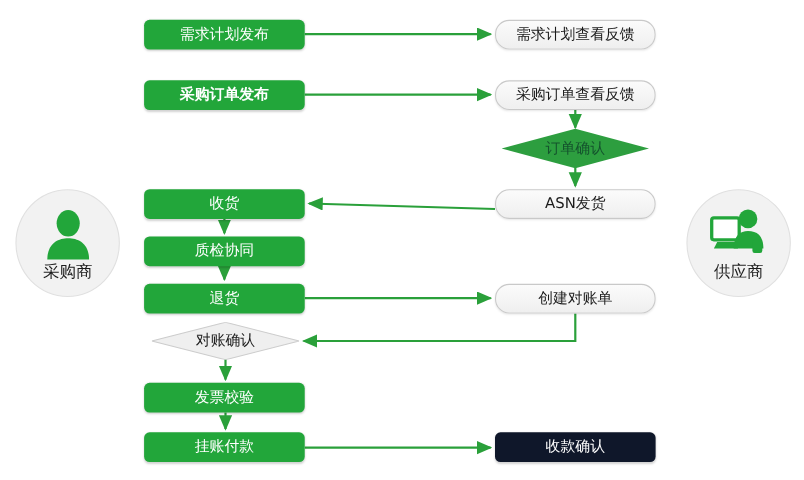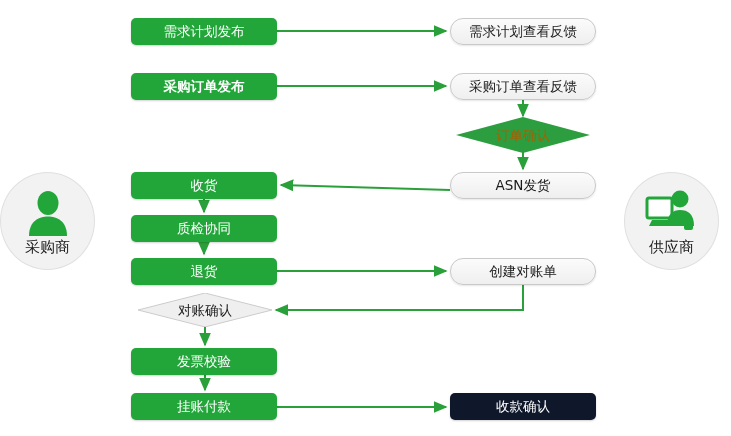--- a/index.html
+++ b/index.html
@@ -87,21 +87,21 @@
     left: 0;
     top: 0;
     width: 100%;
     height: 100%;
   }
   .diamond .node-label {
     position: relative;
     z-index: 2;
     font-size: 13.5px;
   }
-  .diamond-green .node-label { color: #a16207; }
+  .diamond-green .node-label { color: #14532d; }
   .diamond-grey  .node-label { color: #1a1a1a; }
 
   
   .actor {
     position: absolute;
     box-sizing: border-box;
     border-radius: 50%;
     background: #f2f2f2;
     border: 1px solid #e0e0e0;
     display: flex;
@@ -155,21 +155,21 @@
       <path d="M523,285 L523,310 L276,310"></path>
 
       <path d="M205,326 L205,345"></path>
 
       <path d="M205,375 L205,390"></path>
 
       <path d="M277,407 L446,407"></path>
     </g>
   </svg>
 
-  <div class="actor" style="left:0; top:172px; width:95px; height:98px;">
+  <div class="actor" style="left:14px; top:172px; width:95px; height:98px;">
     <span class="actor-icon">
       <svg viewBox="0 0 56 50" xmlns="http://www.w3.org/2000/svg" width="56" height="50">
         <ellipse cx="28" cy="15" rx="10.5" ry="12" fill="#22a63a"></ellipse>
         <path d="M9,48 C9,33 19,28.5 28,28.5 C37,28.5 47,33 47,48 Z" fill="#22a63a"></path>
       </svg>
     </span>
     <span class="actor-name">采购商</span>
   </div>
 
   <div class="actor" style="left:624px; top:172px; width:95px; height:98px;">

